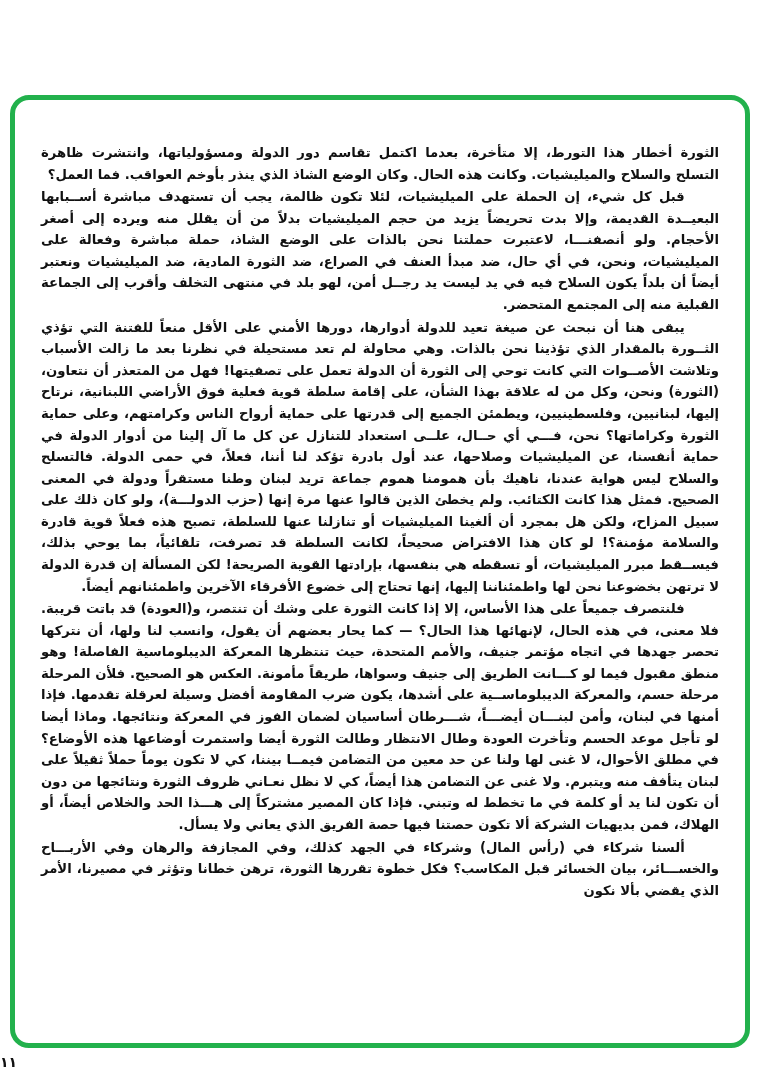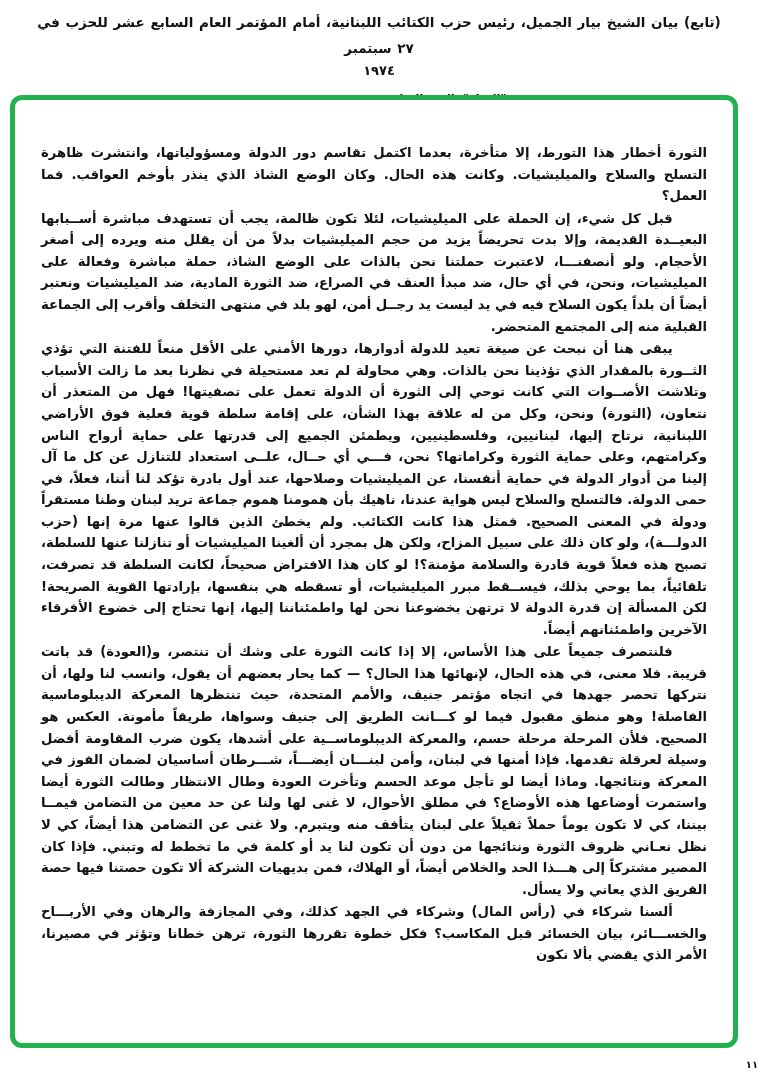--- a/index.html
+++ b/index.html
@@ -40,61 +40,56 @@
   }
   .doc-source{
     margin-top:8px;
     font-size:11.5px;
     font-weight:bold;
     line-height:1.6;
   }
   .green-frame{
     position:absolute;
     left:10px;
-    right:20px;
+    right:8px;
     top:95px;
     height:953px;
     border:5px solid var(--accent);
-    border-radius:12px;
+    border-radius:19px;
     background:var(--paper);
   }
   .body-text{
     padding:42px 26px 20px 26px;
     font-size:13.2px;
     font-weight:bold;
     line-height:1.635;
     text-align:justify;
     text-justify:inter-word;
   }
   .para{
     margin:0 0 1px 0;
   }
   .para.indent{
     text-indent:2.6em;
   }
   .page-number{
     position:absolute;
     bottom:8px;
     left:0;right:0;
-    text-align:right;
-    font-size:10px;
+    text-align:left;
+    font-size:14px;
     font-weight:bold;
     letter-spacing:4px;
   }
 </style>
 </head>
 <body>
 
 <div class="page">
 
-  <div class="doc-header">
-    <div class="doc-title">(تابع) بيان الشيخ بيار الجميل، رئيس حزب الكتائب اللبنانية، أمام المؤتمر العام السابع عشر للحزب في ٢٧ سبتمبر</div>
-    <div class="doc-title-year">١٩٧٤</div>
-    <div class="doc-source">جريدة "النهار"، العدد الصادر في ٢٨ سبتمبر ١٩٧٤، ص٣ - ٤.</div>
-  </div>
 
   <div class="green-frame">
     <div class="body-text">
       <p class="para">الثورة أخطار هذا التورط، إلا متأخرة، بعدما اكتمل تقاسم دور الدولة ومسؤولياتها، وانتشرت ظاهرة التسلح والسلاح والميليشيات. وكانت هذه الحال. وكان الوضع الشاذ الذي ينذر بأوخم العواقب. فما العمل؟</p>
       <p class="para indent">قبل كل شيء، إن الحملة على الميليشيات، لئلا تكون ظالمة، يجب أن تستهدف مباشرة أســبابها البعيــدة القديمة، وإلا بدت تحريضاً يزيد من حجم الميليشيات بدلاً من أن يقلل منه ويرده إلى أصغر الأحجام. ولو أنصفنـــا، لاعتبرت حملتنا نحن بالذات على الوضع الشاذ، حملة مباشرة وفعالة على الميليشيات، ونحن، في أي حال، ضد مبدأ العنف في الصراع، ضد الثورة المادية، ضد الميليشيات ونعتبر أيضاً أن بلداً يكون السلاح فيه في يد ليست يد رجــل أمن، لهو بلد في منتهى التخلف وأقرب إلى الجماعة القبلية منه إلى المجتمع المتحضر.</p>
       <p class="para indent">يبقى هنا أن نبحث عن صيغة تعيد للدولة أدوارها، دورها الأمني على الأقل منعاً للفتنة التي تؤذي الثــورة بالمقدار الذي تؤذينا نحن بالذات. وهي محاولة لم تعد مستحيلة في نظرنا بعد ما زالت الأسباب وتلاشت الأصــوات التي كانت توحي إلى الثورة أن الدولة تعمل على تصفيتها! فهل من المتعذر أن نتعاون، (الثورة) ونحن، وكل من له علاقة بهذا الشأن، على إقامة سلطة قوية فعلية فوق الأراضي اللبنانية، نرتاح إليها، لبنانيين، وفلسطينيين، ويطمئن الجميع إلى قدرتها على حماية أرواح الناس وكرامتهم، وعلى حماية الثورة وكراماتها؟ نحن، فـــي أي حــال، علــى استعداد للتنازل عن كل ما آل إلينا من أدوار الدولة في حماية أنفسنا، عن الميليشيات وصلاحها، عند أول بادرة تؤكد لنا أننا، فعلاً، في حمى الدولة. فالتسلح والسلاح ليس هواية عندنا، ناهيك بأن همومنا هموم جماعة تريد لبنان وطنا مستقراً ودولة في المعنى الصحيح. فمثل هذا كانت الكتائب. ولم يخطئ الذين قالوا عنها مرة إنها (حزب الدولـــة)، ولو كان ذلك على سبيل المزاح، ولكن هل بمجرد أن ألغينا الميليشيات أو تنازلنا عنها للسلطة، تصبح هذه فعلاً قوية قادرة والسلامة مؤمنة؟! لو كان هذا الافتراض صحيحاً، لكانت السلطة قد تصرفت، تلقائياً، بما يوحي بذلك، فيســقط مبرر الميليشيات، أو تسقطه هي بنفسها، بإرادتها القوية الصريحة! لكن المسألة إن قدرة الدولة لا ترتهن بخضوعنا نحن لها واطمئناننا إليها، إنها تحتاج إلى خضوع الأفرقاء الآخرين واطمئنانهم أيضاً.</p>
       <p class="para indent">فلنتصرف جميعاً على هذا الأساس، إلا إذا كانت الثورة على وشك أن تنتصر، و(العودة) قد باتت قريبة. فلا معنى، في هذه الحال، لإنهائها هذا الحال؟ — كما يحار بعضهم أن يقول، وانسب لنا ولها، أن نتركها تحصر جهدها في اتجاه مؤتمر جنيف، والأمم المتحدة، حيث تنتظرها المعركة الديبلوماسية الفاصلة! وهو منطق مقبول فيما لو كـــانت الطريق إلى جنيف وسواها، طريقاً مأمونة. العكس هو الصحيح. فلأن المرحلة مرحلة حسم، والمعركة الديبلوماســية على أشدها، يكون ضرب المقاومة أفضل وسيلة لعرقلة تقدمها. فإذا أمنها في لبنان، وأمن لبنـــان أيضـــاً، شـــرطان أساسيان لضمان الفوز في المعركة ونتائجها. وماذا أيضا لو تأجل موعد الحسم وتأخرت العودة وطال الانتظار وطالت الثورة أيضا واستمرت أوضاعها هذه الأوضاع؟ في مطلق الأحوال، لا غنى لها ولنا عن حد معين من التضامن فيمــا بيننا، كي لا تكون يوماً حملاً ثقيلاً على لبنان يتأفف منه ويتبرم. ولا غنى عن التضامن هذا أيضاً، كي لا نظل نعـاني ظروف الثورة ونتائجها من دون أن تكون لنا يد أو كلمة في ما تخطط له وتبني. فإذا كان المصير مشتركاً إلى هـــذا الحد والخلاص أيضاً، أو الهلاك، فمن بديهيات الشركة ألا تكون حصتنا فيها حصة الفريق الذي يعاني ولا يسأل.</p>
       <p class="para indent">ألسنا شركاء في (رأس المال) وشركاء في الجهد كذلك، وفي المجازفة والرهان وفي الأربـــاح والخســـائر، بيان الخسائر قبل المكاسب؟ فكل خطوة تقررها الثورة، ترهن خطانا وتؤثر في مصيرنا، الأمر الذي يقضي بألا نكون</p>
     </div>
   </div>

